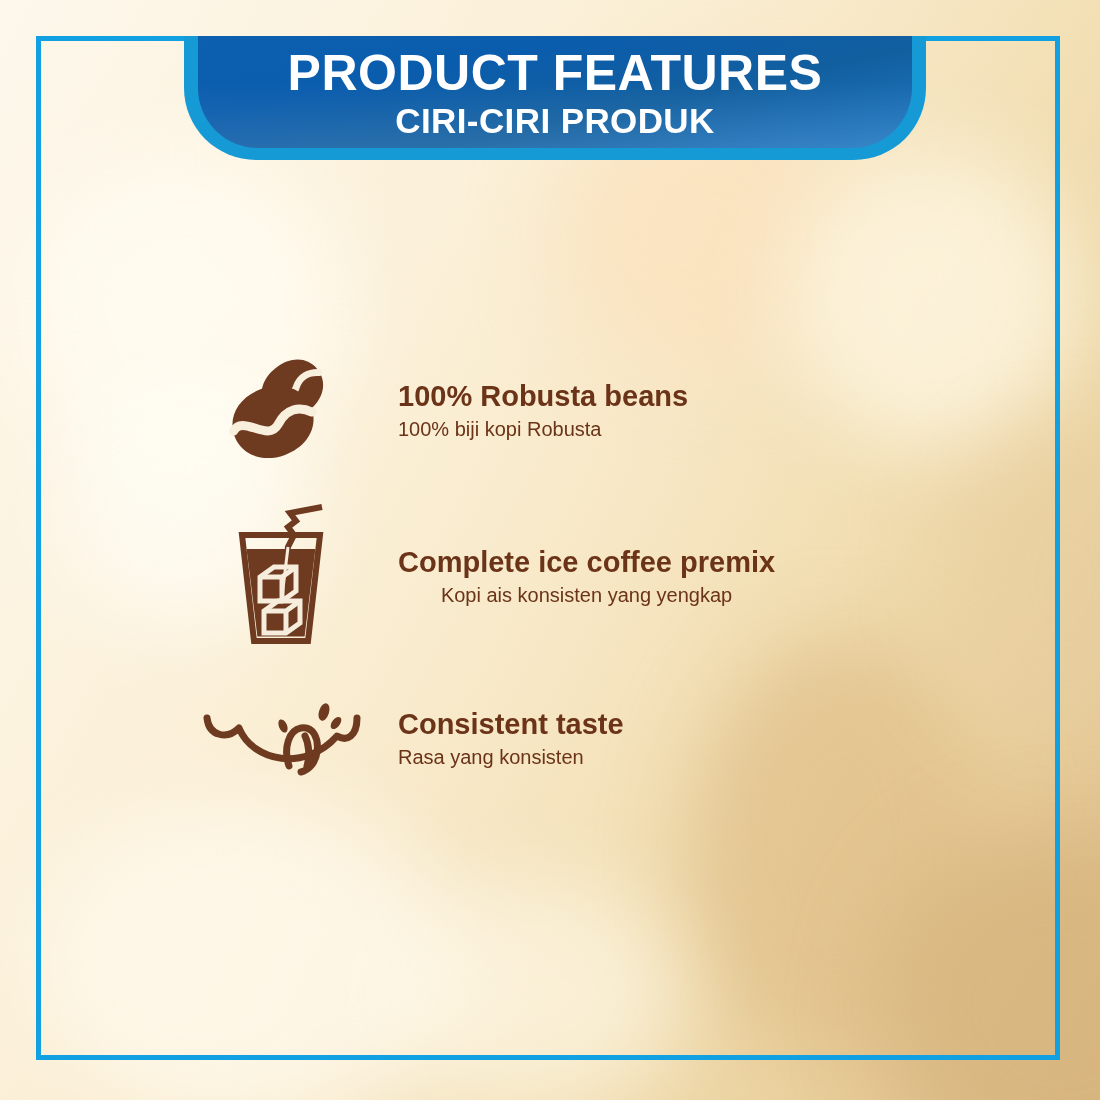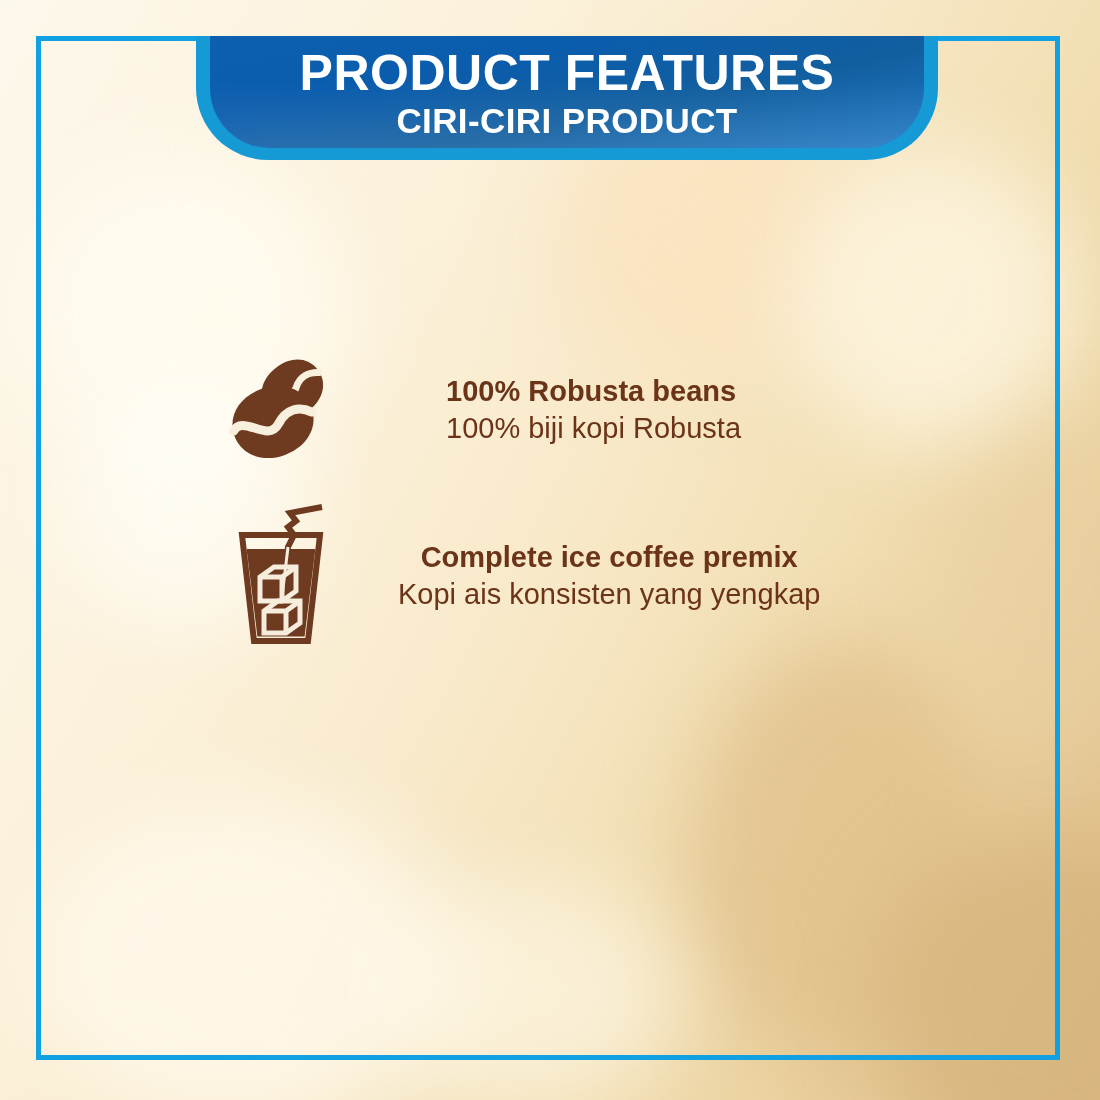--- a/index.html
+++ b/index.html
@@ -96,21 +96,21 @@
     width: 1024px;
     height: 1024px;
     border: 5px solid #11a0e2;
     box-sizing: border-box;
     pointer-events: none;
   }
 
   
   .banner-wrap {
     position: absolute;
-    left: 196px;
+    left: 184px;
     top: 36px;
     width: 742px;
     height: 124px;
   }
   
   .banner-outer {
     position: absolute;
     left: 0;
     top: 0;
     width: 742px;
@@ -196,28 +196,28 @@
   }
   .feature-title {
     color: #6b3318;
     font-size: 29px;
     font-weight: 700;
     line-height: 1.28;
     white-space: nowrap;
   }
   .feature-sub {
     color: #6b3318;
-    font-size: 29px;
+    font-size: 20px;
     font-weight: 400;
     line-height: 1.30;
     white-space: nowrap;
   }
 
   
-  .row-1 { margin-bottom: 6px; gap: 48px; }
+  .row-1 { margin-bottom: 6px; }
   .row-2 { margin-bottom: 2px; text-align: center; }
 </style>
 </head>
 <body>
 
 <div class="poster">
 
   <div class="bg-base"></div>
   <div class="bg-blob blob-a"></div>
   <div class="bg-blob blob-b"></div>
@@ -229,21 +229,21 @@
   <div class="bg-blob blob-h"></div>
   <div class="bg-blob blob-i"></div>
 
   <div class="frame"></div>
 
   <div class="banner-wrap">
     <div class="banner-outer"></div>
     <div class="banner-inner"></div>
     <div class="banner-text">
       <div class="banner-title">PRODUCT FEATURES</div>
-      <div class="banner-subtitle">CIRI-CIRI PRODUCT</div>
+      <div class="banner-subtitle">CIRI-CIRI PRODUK</div>
     </div>
   </div>
 
   <div class="features">
 
     <div class="feature-row row-1">
       <div class="feature-icon">
         <svg width="132" height="112" viewBox="0 0 132 112" aria-hidden="true">
           <g fill="#6e3a20">
 
@@ -313,15 +313,47 @@
             <path d="M64 110 L64 132"></path>
           </g>
         </svg>
       </div>
       <div class="feature-text">
         <div class="feature-title">Complete ice coffee premix</div>
         <div class="feature-sub">Kopi ais konsisten yang yengkap</div>
       </div>
     </div>
 
+    <div class="feature-row">
+      <div class="feature-icon">
+        <svg width="168" height="92" viewBox="0 0 168 92" aria-hidden="true">
+          <g fill="none" stroke="#6e3a20" stroke-width="7" stroke-linecap="round" stroke-linejoin="round">
+
+            <path d="M10 26
+                     C 12 44 30 48 42 36
+                     C 56 70 108 80 140 44
+                     C 150 50 160 44 160 26"></path>
+          </g>
+
+          <g fill="none" stroke="#6e3a20" stroke-width="7" stroke-linecap="round" stroke-linejoin="round">
+            <path d="M92 74
+                     C 86 56 92 38 104 36
+                     C 116 34 122 46 120 60
+                     C 119 70 112 78 104 80"></path>
+            <path d="M108 44
+                     C 112 52 113 64 110 74"></path>
+          </g>
+
+          <g fill="#6e3a20">
+            <ellipse cx="127" cy="20" rx="5" ry="9" transform="rotate(18 127 20)"></ellipse>
+            <ellipse cx="139" cy="31" rx="4" ry="7" transform="rotate(38 139 31)"></ellipse>
+            <ellipse cx="86" cy="34" rx="4" ry="7" transform="rotate(-24 86 34)"></ellipse>
+          </g>
+        </svg>
+      </div>
+      <div class="feature-text">
+        <div class="feature-title">Consistent taste</div>
+        <div class="feature-sub">Rasa yang konsisten</div>
+      </div>
+    </div>
 
   </div>
 </div>
 
 </body></html>

